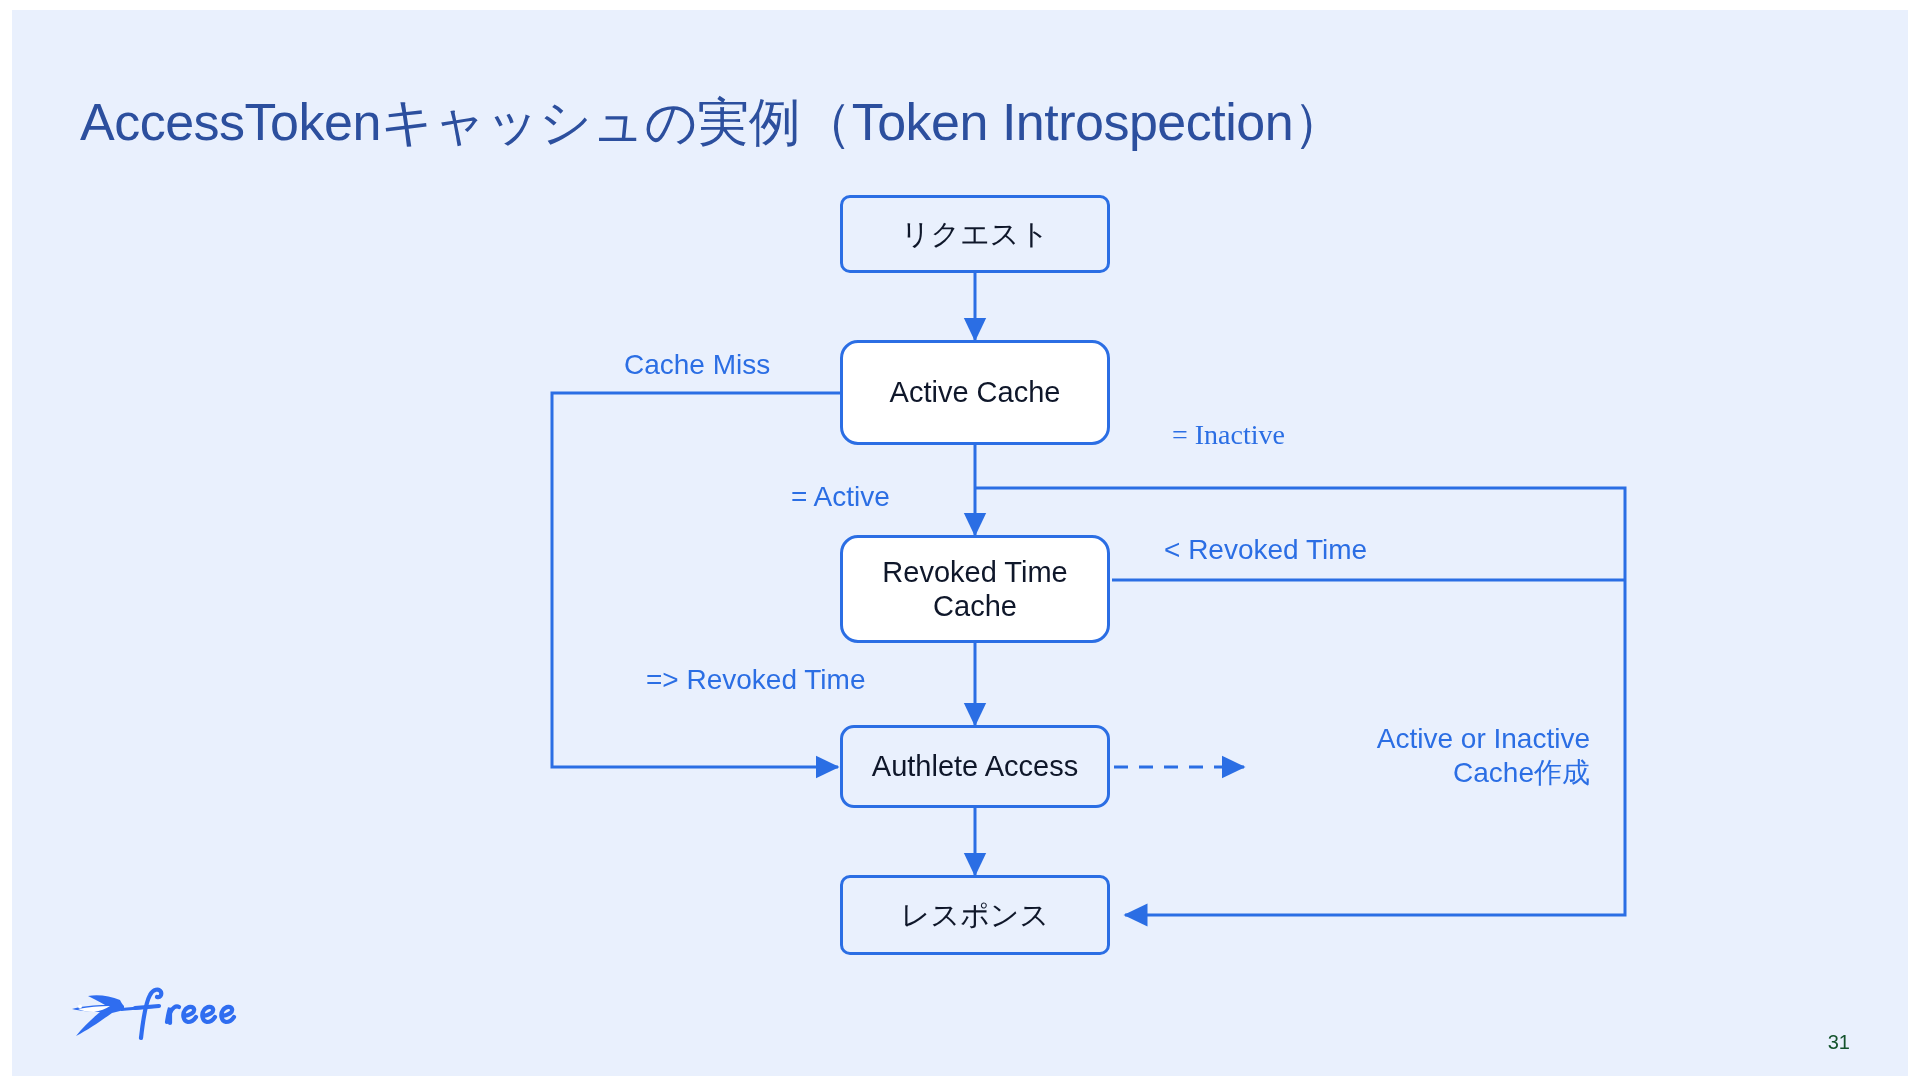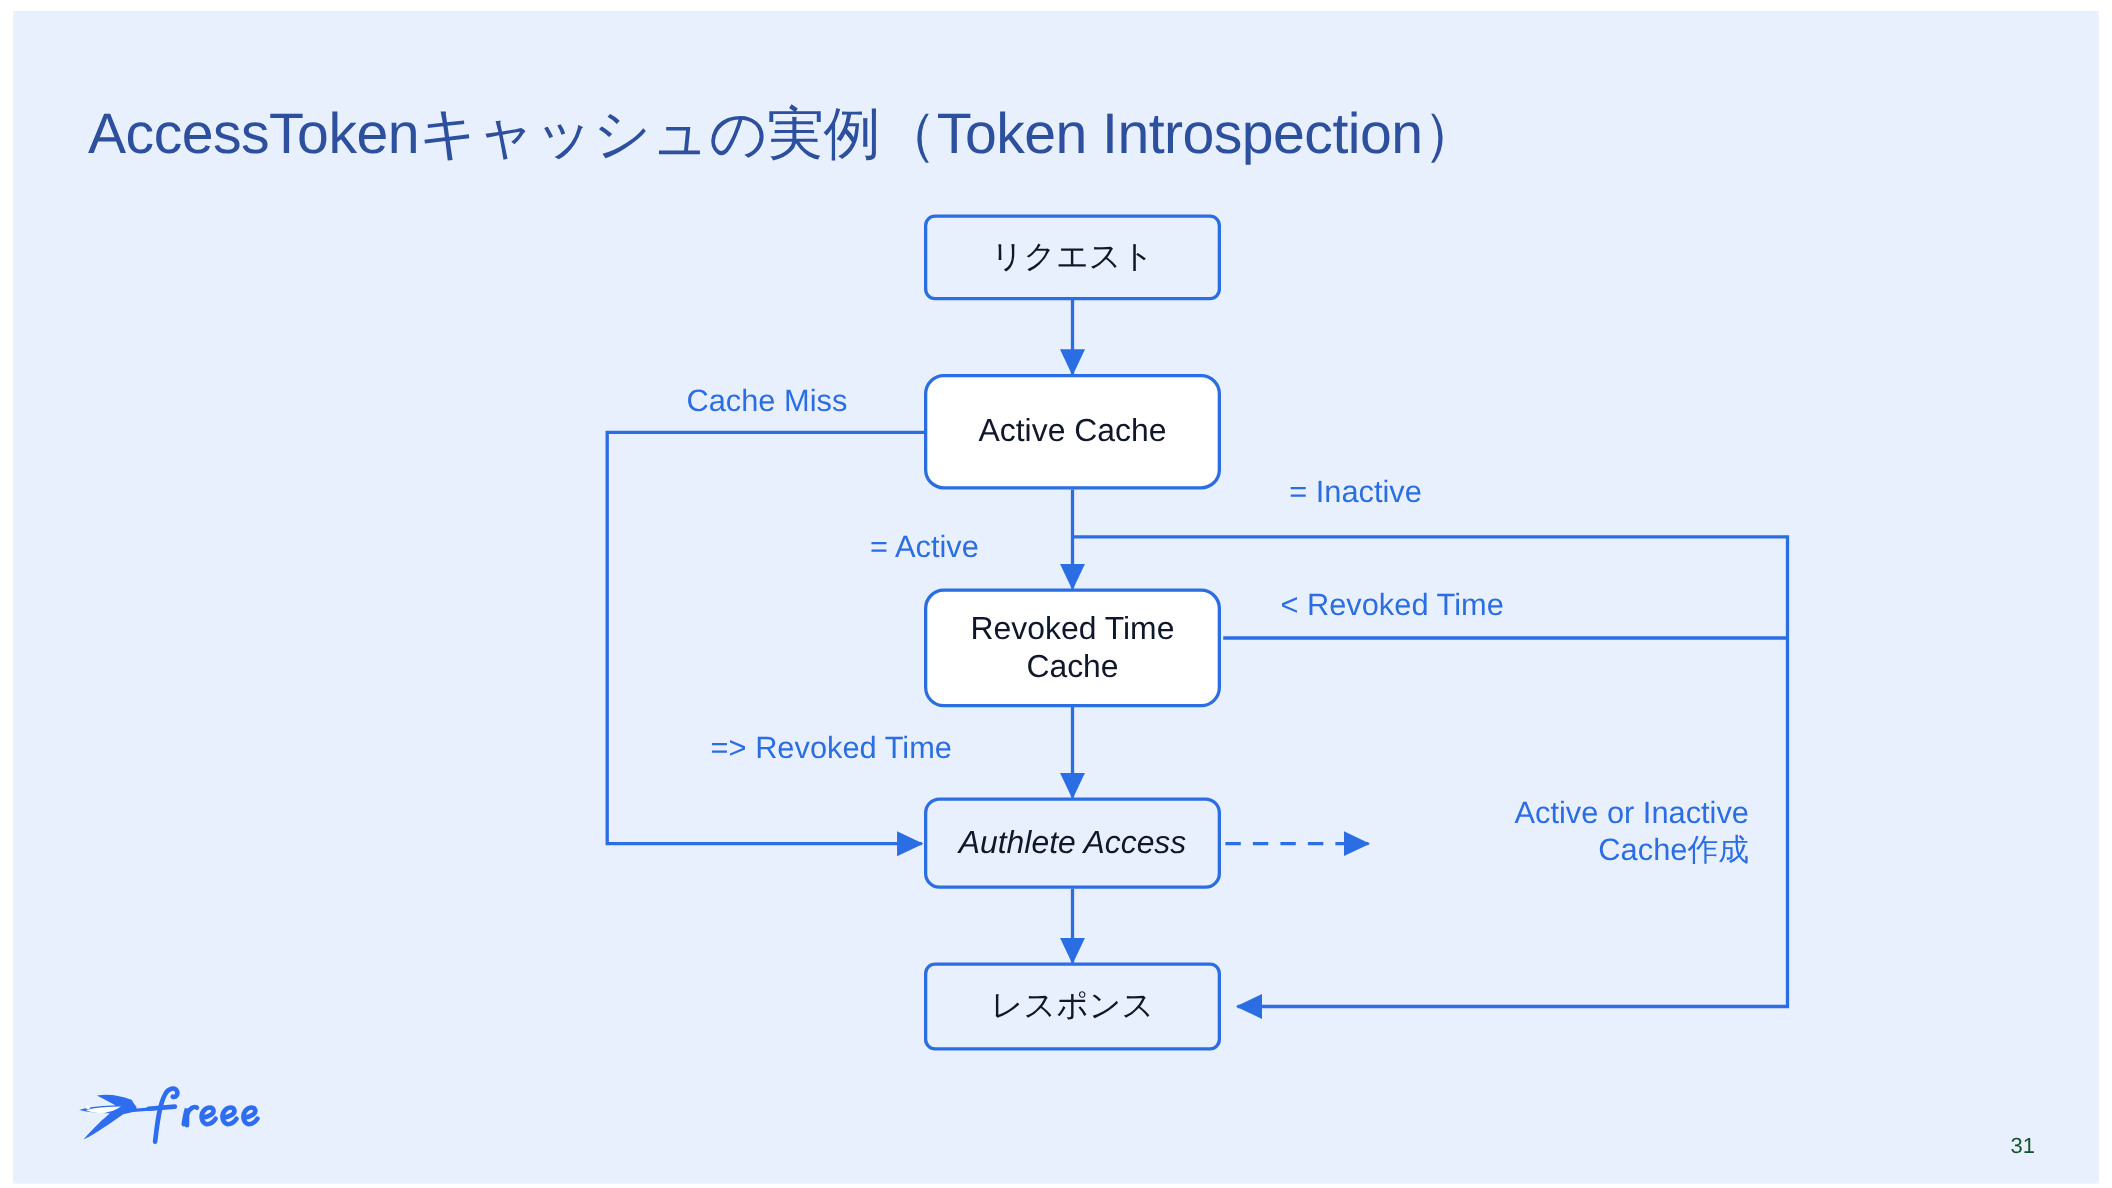--- a/index.html
+++ b/index.html
@@ -103,33 +103,33 @@
   </div>
 
   <div class="node filled" style="left:828px;top:330px;width:270px;height:105px;">
     <span>Active Cache</span>
   </div>
 
   <div class="node filled" style="left:828px;top:525px;width:270px;height:108px;">
     <span class="ml">Revoked Time<br>Cache</span>
   </div>
 
-  <div class="node round" style="left:828px;top:715px;width:270px;height:83px;font-style:italic;">
+  <div class="node round" style="left:828px;top:715px;width:270px;height:83px;">
     <span>Authlete Access</span>
   </div>
 
   <div class="node" style="left:828px;top:865px;width:270px;height:80px;">
     <span>レスポンス</span>
   </div>
 
   <div class="elabel" style="left:589px;top:338px;margin-left:23px;">Cache Miss</div>
 
   <div class="elabel" style="left:779px;top:470px;">= Active</div>
 
-  <div class="elabel" style="left:1160px;top:420px;">= Inactive</div>
+  <div class="elabel" style="left:1160px;top:408px;font-family:Liberation Serif, serif;">= Inactive</div>
 
   <div class="elabel" style="left:1152px;top:523px;">&lt; Revoked Time</div>
 
   <div class="elabel" style="left:634px;top:653px;">=&gt; Revoked Time</div>
 
   <div class="elabel wrap ml" style="left:1258px;top:712px;width:320px;">Active or Inactive<br>Cache作成</div>
 
   <svg id="logo" viewBox="0 0 200 80" xmlns="http://www.w3.org/2000/svg">
     <g fill="#2f6df0">
 

